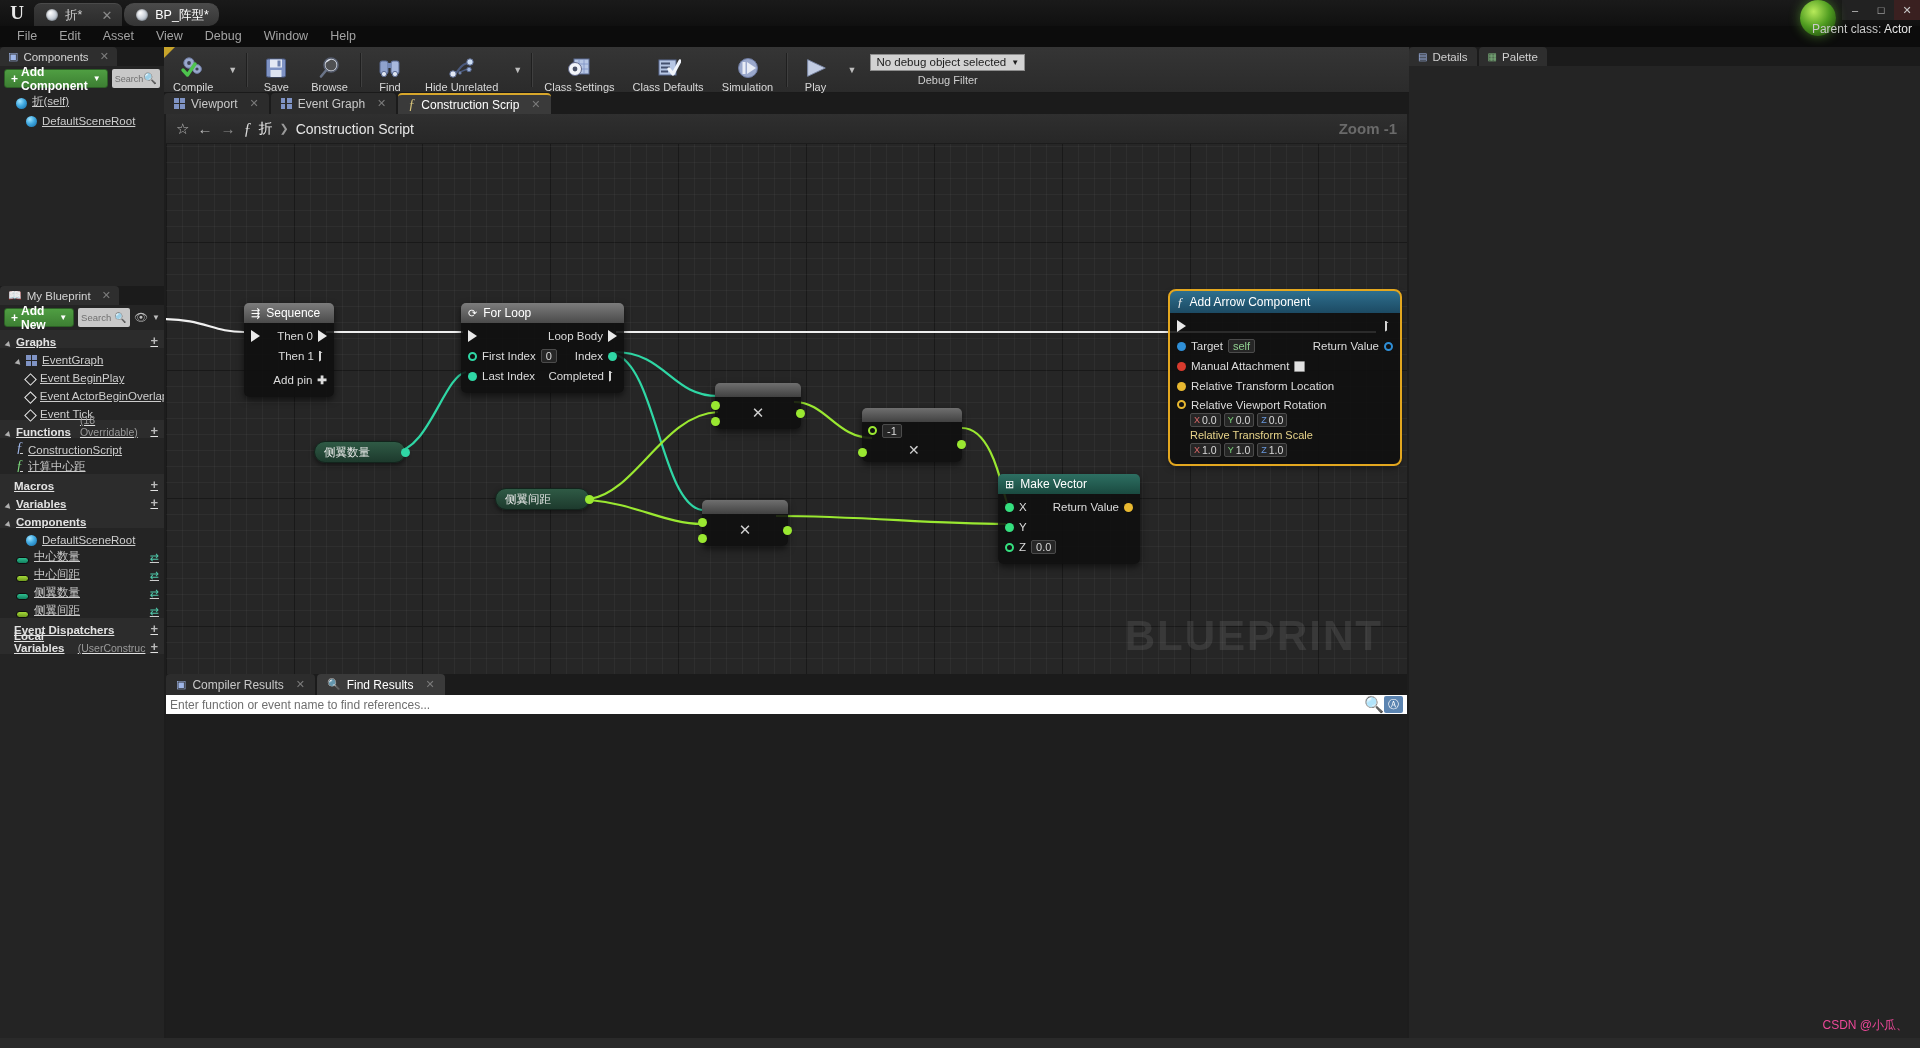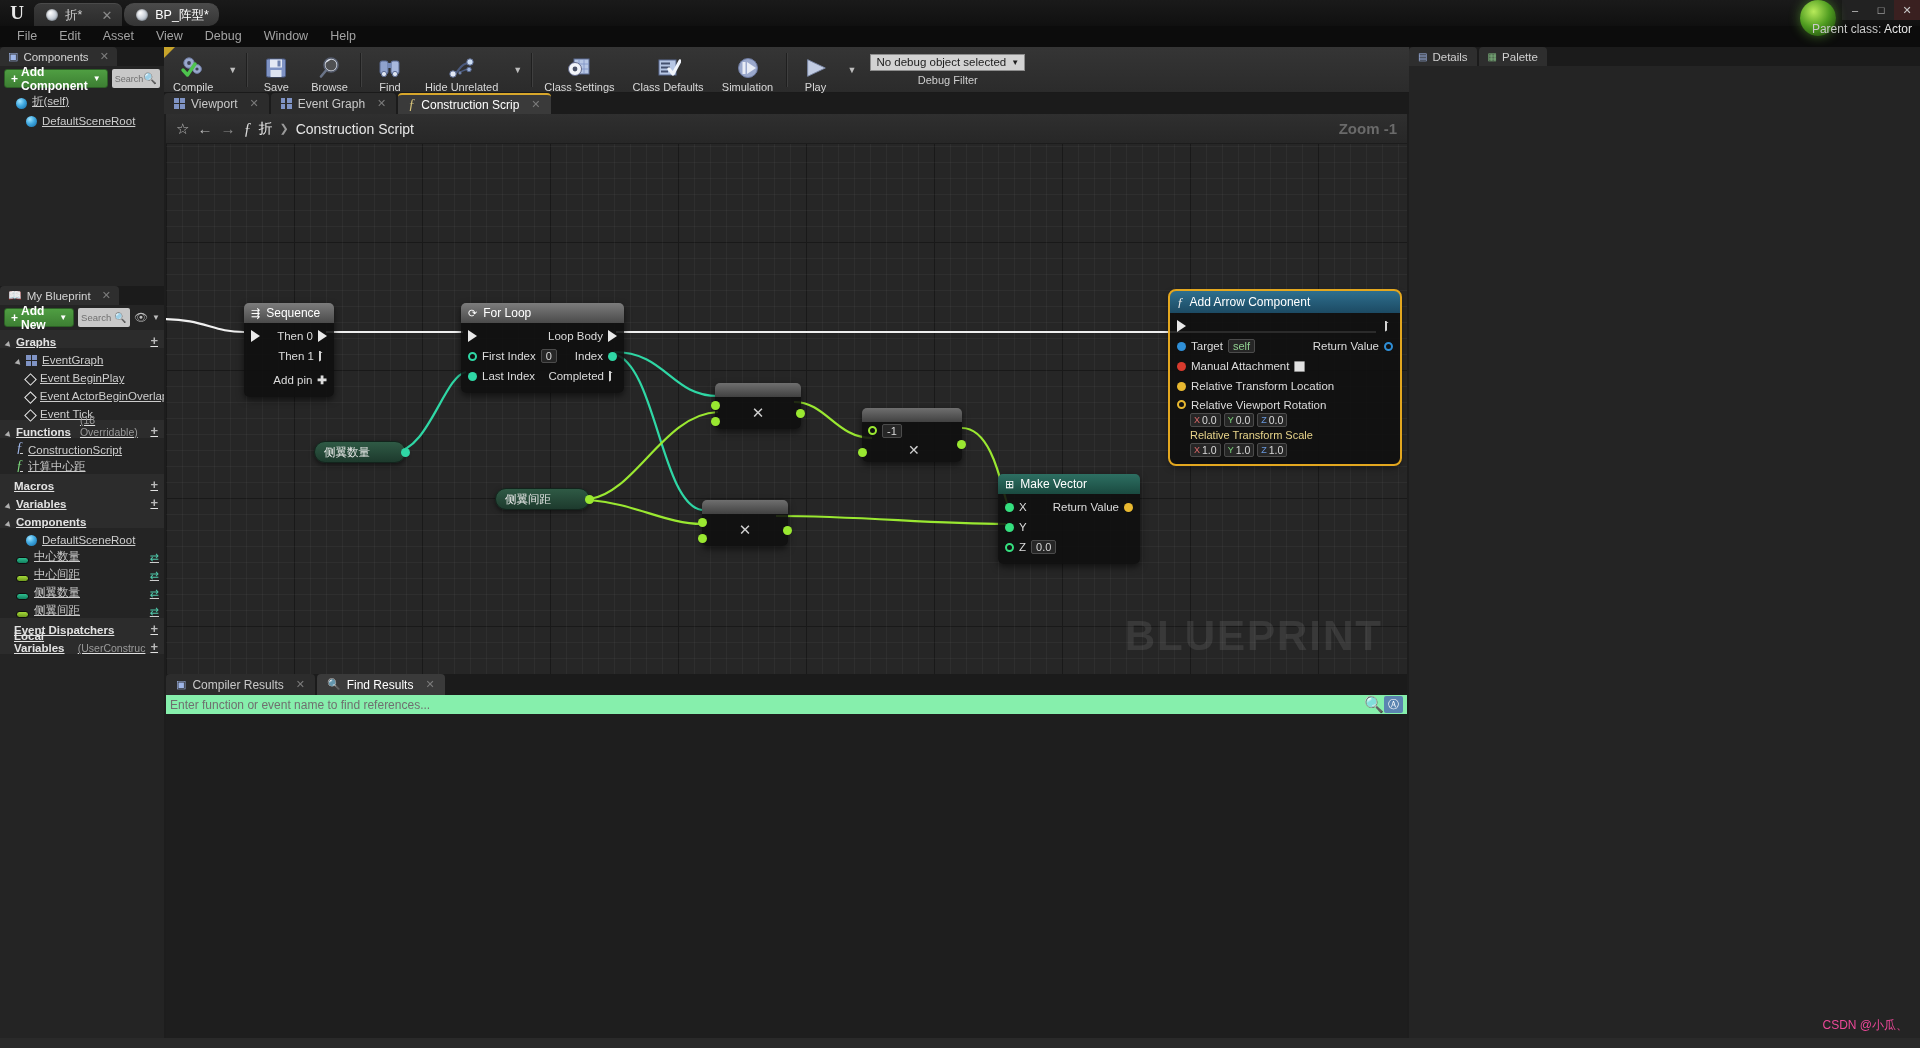--- a/index.html
+++ b/index.html
@@ -186,21 +186,21 @@
   .rp-tab{ display:flex;align-items:center;gap:5px;padding:0 9px;font-size:11.5px;color:#d0d0d0;
            background:#2e2e2e; border-radius:4px 4px 0 0; margin-right:2px;}
 
   
   .bottomtabs{ position:absolute; left:166px; top:674px; width:1241px; height:21px; background:#1b1b1b; display:flex;}
   .btab{ display:flex;align-items:center;gap:6px;padding:0 10px;font-size:12px;color:#c9c9c9;
          background:#2c2c2c;border-radius:4px 4px 0 0;margin-right:2px;}
   .btab.active{ background:#3a3a3a;color:#fff;}
   .btab .tclose{color:#7b7b7b;font-size:11px;margin-left:6px;}
   .findbar{ position:absolute; left:166px; top:695px; width:1241px; height:19px;
-            background:#86efac; display:flex; align-items:center; padding:0 4px;}
+            background:#ffffff; display:flex; align-items:center; padding:0 4px;}
   .findbar .ph{ flex:1; font-size:12px; color:#6f6f6f;}
   .findbar .ic{ width:19px;height:17px;display:flex;align-items:center;justify-content:center;}
   .resultsarea{ position:absolute; left:166px; top:714px; width:1241px; height:334px; background:#1e1e1e;}
   .statusbar{ position:absolute; left:0; top:1038px; width:1920px; height:10px; background:#2a2a2a;}
   .csdn{ position:absolute; right:12px; bottom:14px; font-size:12px; color:#ec4899;}
   .parentclass{ position:absolute; right:8px; top:22px; font-size:12px; color:#c9c9c9;}
   .parentclass b{ color:#e6e6e6; font-weight:normal;}
   .ue-orb{ position:absolute; right:74px; top:0px; width:46px; height:40px; }
   .orb{ width:36px;height:36px;border-radius:50%;
         background: radial-gradient(circle at 38% 32%, #b7ea5a 0%, #4f9c20 48%, #14360a 100%);

